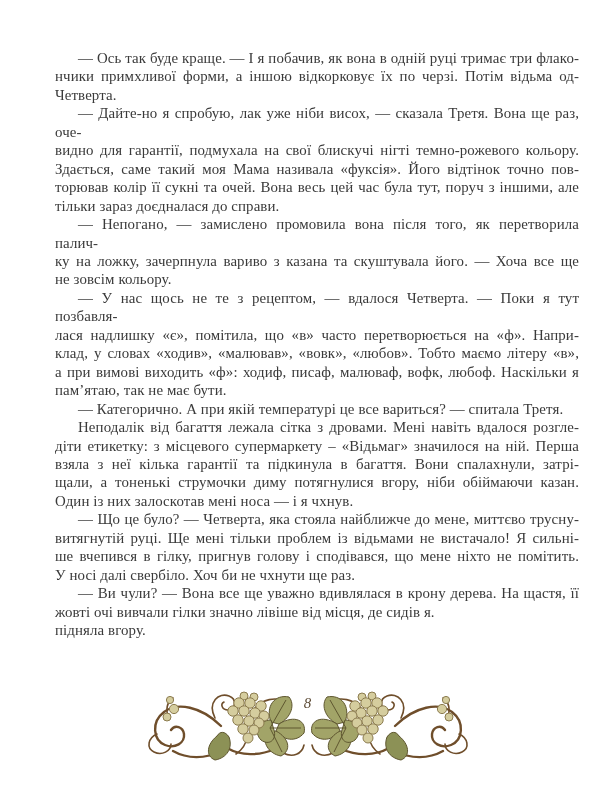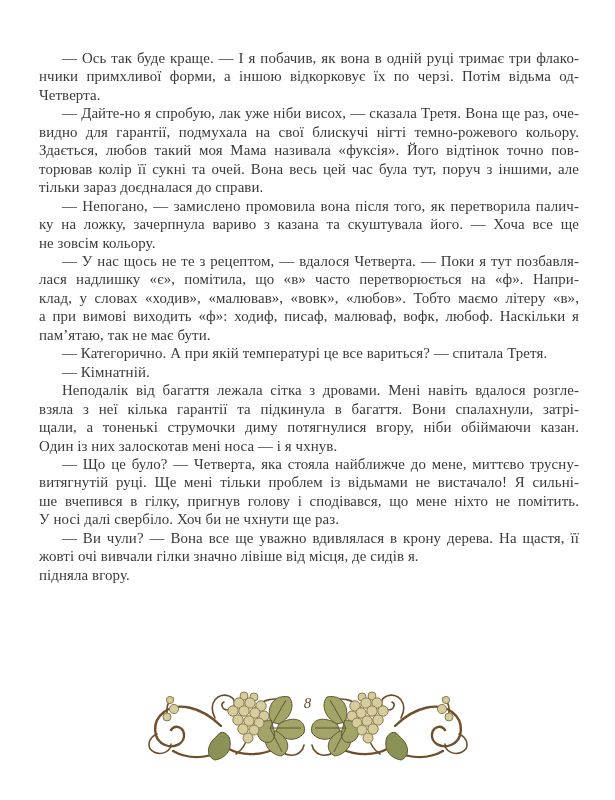--- a/index.html
+++ b/index.html
@@ -21,20 +21,21 @@
     top: 49px;
     width: 540px;
     color: var(--ink, #3a3a3a);
     font-size: 14.9px;
     line-height: 18.45px;
     letter-spacing: 0.1px;
   }
   .line {
     text-align: justify;
     white-space: normal;
+    margin-left: 16px;
   }
   .line.j {
     text-align-last: justify;
   }
   .line.first {
     text-indent: 23px;
   }
   .footer {
     position: absolute;
     top: 690px;
@@ -96,44 +97,42 @@
 
   <div class="text-block" id="text-block">
       <div>
         <div class="line first j">— Ось так буде краще. — І я побачив, як вона в одній руці тримає три флако-</div>
         <div class="line j">нчики примхливої форми, а іншою відкорковує їх по черзі. Потім відьма од-</div>
         <div class="line">Четверта.</div>
       </div>
       <div>
         <div class="line first j">— Дайте-но я спробую, лак уже ніби висох, — сказала Третя. Вона ще раз, оче-</div>
         <div class="line j">видно для гарантії, подмухала на свої блискучі нігті темно-рожевого кольору.</div>
-        <div class="line j">Здається, любов такий моя Мама називала «фуксія». Його відтінок точно пов-</div>
+        <div class="line j">Здається, саме такий моя Мама називала «фуксія». Його відтінок точно пов-</div>
         <div class="line j">торював колір її сукні та очей. Вона весь цей час була тут, поруч з іншими, але</div>
         <div class="line">тільки зараз доєдналася до справи.</div>
       </div>
       <div>
         <div class="line first j">— Непогано, — замислено промовила вона після того, як перетворила палич-</div>
         <div class="line j">ку на ложку, зачерпнула вариво з казана та скуштувала його. — Хоча все ще</div>
         <div class="line">не зовсім кольору.</div>
       </div>
       <div>
         <div class="line first j">— У нас щось не те з рецептом, — вдалося Четверта. — Поки я тут позбавля-</div>
         <div class="line j">лася надлишку «є», помітила, що «в» часто перетворюється на «ф». Напри-</div>
         <div class="line j">клад, у словах «ходив», «малював», «вовк», «любов». Тобто маємо літеру «в»,</div>
         <div class="line j">а при вимові виходить «ф»: ходиф, писаф, малюваф, вофк, любоф. Наскільки я</div>
         <div class="line">пам’ятаю, так не має бути.</div>
       </div>
       <div>
         <div class="line first">— Категорично. А при якій температурі це все вариться? — спитала Третя.</div>
       </div>
       <div>
-        <div class="line first">— Кімнатній.</div>
-      </div>
-      <div>
         <div class="line first j">Неподалік від багаття лежала сітка з дровами. Мені навіть вдалося розгле-</div>
+        <div class="line j">діти етикетку: з місцевого супермаркету – «Відьмаг» значилося на ній. Перша</div>
         <div class="line j">взяла з неї кілька гарантії та підкинула в багаття. Вони спалахнули, затрі-</div>
         <div class="line j">щали, а тоненькі струмочки диму потягнулися вгору, ніби обіймаючи казан.</div>
         <div class="line">Один із них залоскотав мені носа — і я чхнув.</div>
       </div>
       <div>
         <div class="line first j">— Що це було? — Четверта, яка стояла найближче до мене, миттєво трусну-</div>
         <div class="line j">витягнутій руці. Ще мені тільки проблем із відьмами не вистачало! Я сильні-</div>
         <div class="line j">ше вчепився в гілку, пригнув голову і сподівався, що мене ніхто не помітить.</div>
         <div class="line">У носі далі свербіло. Хоч би не чхнути ще раз.</div>
       </div>

